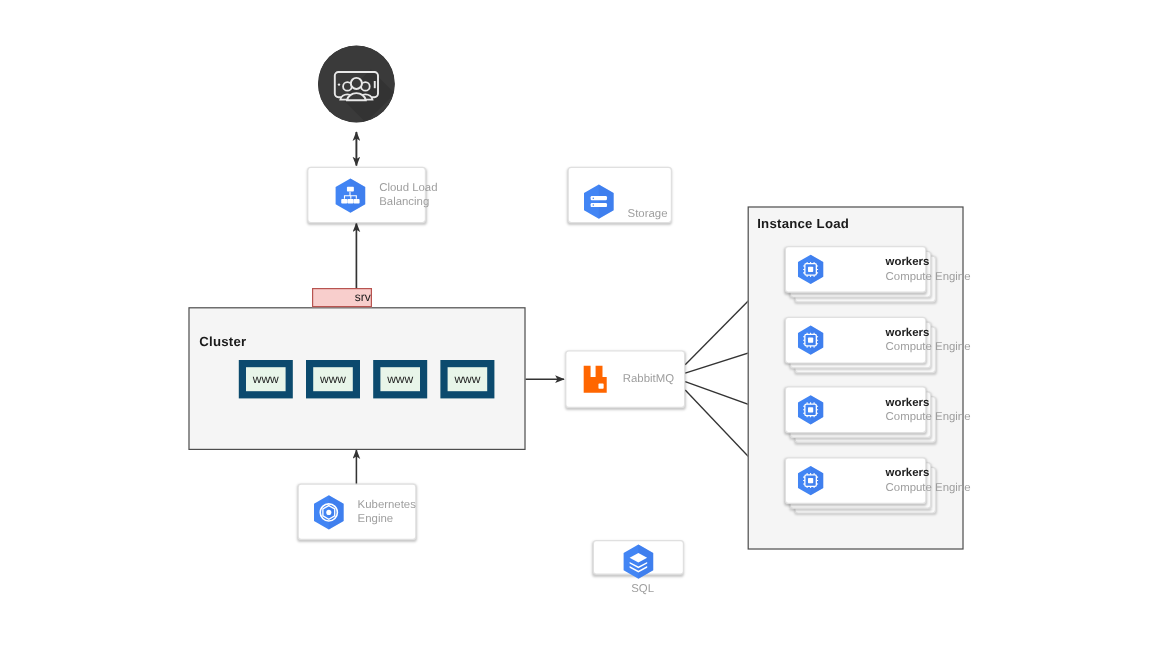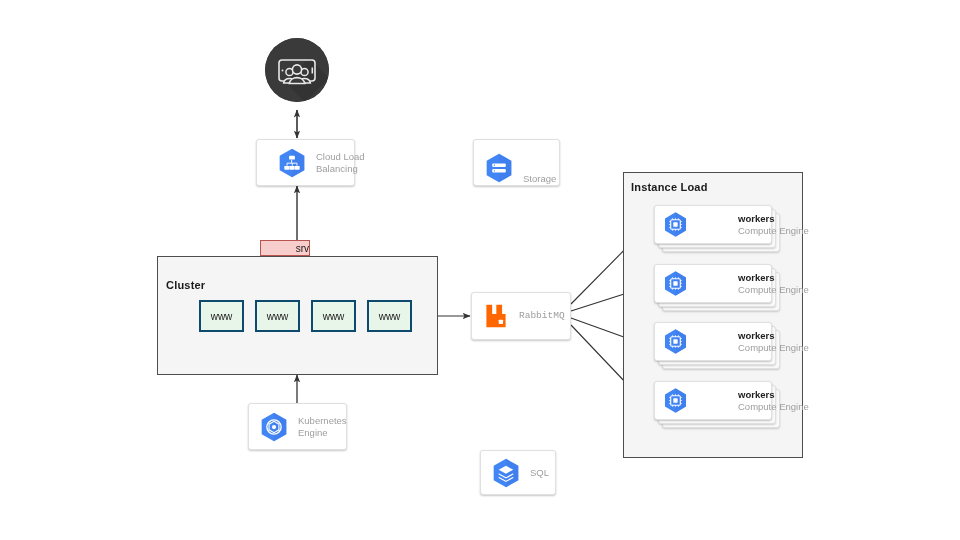--- a/index.html
+++ b/index.html
@@ -67,21 +67,21 @@
     font-size:10px;
     box-sizing:border-box;
   }
   .node.srv{
     background:#f8cecc;
     border:1px solid #b85450;
     color:#1a1a1a;
   }
   .node.www{
     background:#e8f5e9;
-    border:2px solid #0c4a6e;
+    border:6px solid #0c4a6e;
     color:#1a1a1a;
   }
 
   
   .users-circle{
     position:absolute;
     border-radius:50%;
     background:#333333;
     display:flex;align-items:center;justify-content:center;
     overflow:hidden;
@@ -164,21 +164,21 @@
         <rect x="12" y="21.3" width="16" height="4.1" rx="1.2" fill="#ffffff"></rect>
         <circle cx="14.6" cy="16.65" r="0.75" fill="#4285f4"></circle>
         <circle cx="14.6" cy="23.35" r="0.75" fill="#4285f4"></circle>
       </svg>
     </span>
     <span class="txt">
       <span class="t1">Storage</span>
     </span>
   </div>
 
-  <div class="gcard" style="left:480px;top:450px;width:76px;height:45px;padding:0 8px;">
+  <div class="gcard" style="left:494px;top:450px;width:76px;height:29px;padding:0 8px;flex-direction:column;">
     <span class="ic">
       <svg width="34" height="34" viewBox="0 0 40 40">
         <path d="M20 3.2 L34.5 11.6 L34.5 28.4 L20 36.8 L5.5 28.4 L5.5 11.6 Z" fill="#4285f4"></path>
         <path d="M20 3.2 L34.5 11.6 L34.5 28.4 L20 36.8 Z" fill="#3b78e7" opacity="0.45"></path>
         <path d="M20 11.6 L28.6 16.2 L20 20.8 L11.4 16.2 Z" fill="#ffffff"></path>
         <path d="M11.4 20.3 L20 24.9 L28.6 20.3 L28.6 21.9 L20 26.5 L11.4 21.9 Z" fill="#ffffff"></path>
         <path d="M11.4 24.4 L20 29 L28.6 24.4 L28.6 26 L20 30.6 L11.4 26 Z" fill="#ffffff"></path>
       </svg>
     </span>
     <span class="txt">
@@ -195,21 +195,21 @@
         <path d="M20 13.3 L25.8 16.65 L25.8 23.35 L20 26.7 L14.2 23.35 L14.2 16.65 Z" fill="none" stroke="#ffffff" stroke-width="1.3"></path>
         <circle cx="20" cy="20" r="2.5" fill="#ffffff"></circle>
       </svg>
     </span>
     <span class="txt">
       <span class="t1">Kubernetes</span>
       <span class="t2">Engine</span>
     </span>
   </div>
 
-  <div class="gcard" style="left:471px;top:292px;width:100px;height:48px;padding:0 8px;font-family:Liberation Mono, monospace;">
+  <div class="gcard" style="left:471px;top:292px;width:100px;height:48px;padding:0 8px;">
     <span class="ic">
       <svg width="32" height="32" viewBox="0 0 40 40">
         <path d="M8 6 L15.2 6 L15.2 17.6 L20.4 17.6 L20.4 6 L27.6 6 L27.6 17.6 L32 17.6 L32 34 L8 34 Z" fill="#ff6600"></path>
         <rect x="23.4" y="24.6" width="5.4" height="5.4" rx="0.8" fill="#ffffff"></rect>
       </svg>
     </span>
     <span class="txt">
       <span class="t1">RabbitMQ</span>
     </span>
   </div>

